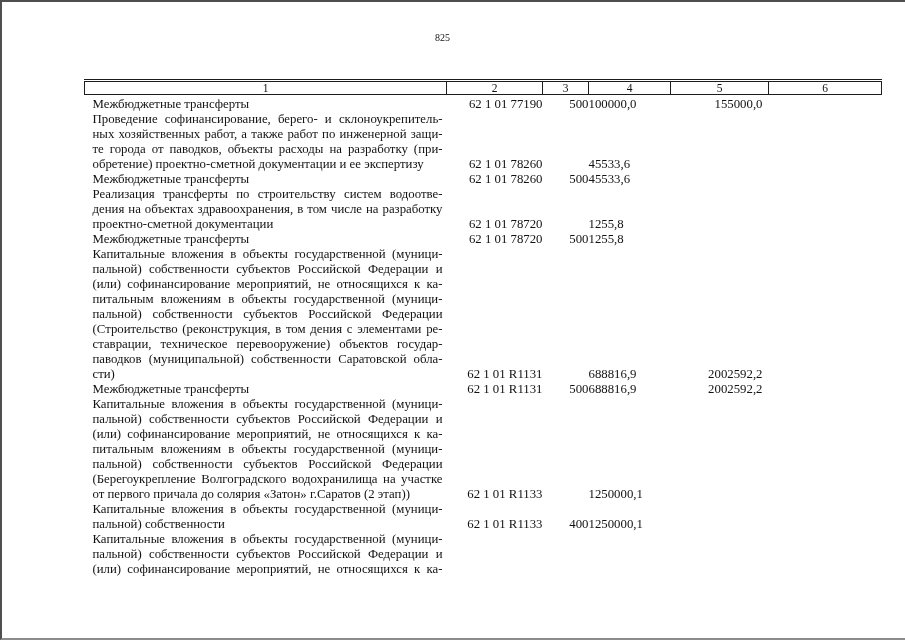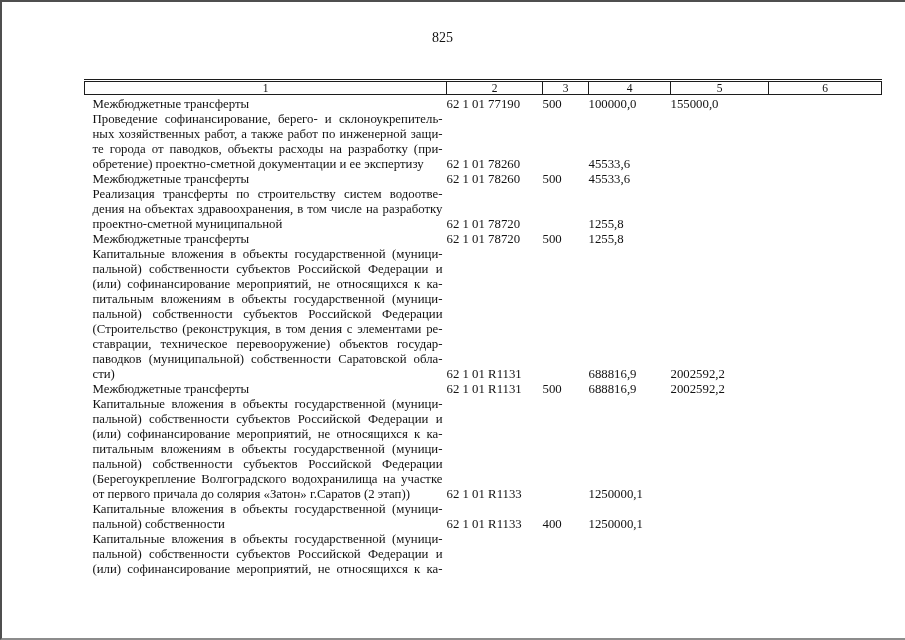--- a/index.html
+++ b/index.html
@@ -11,21 +11,21 @@
     border-left:2px solid #4f4f4f;
     border-top:2px solid #4f4f4f;
     border-bottom:2px solid #8c8c8c;
     font-family:"Liberation Serif", serif;
     color:#121212;
     overflow:hidden;
   }
   .page-number {
     position:absolute; top:29px; left:0;
     width:881px; text-align:center;
-    font-size:14px; line-height:14px;
+    font-size:10px; line-height:14px;
   }
   table.budget {
     position:absolute; left:82px; top:77px;
     width:797px;
     border-collapse:collapse;
     table-layout:fixed;
   }
   thead td {
     border:1px solid #1c1c1c;
     border-top:3px double #1c1c1c;
@@ -36,24 +36,24 @@
   }
   tbody td {
     padding:0;
     vertical-align:bottom;
     font-size:12.8px;
     line-height:15px;
     overflow:visible;
   }
   tbody tr:first-child td { padding-top:2px; }
   td.c1 { padding-left:8px; padding-right:4px;margin-top:48px; }
-  td.c2 { text-align:left;font-family:Liberation Serif, serif; }
-  td.c3 { text-align:left; }
+  td.c2 { text-align:right;font-family:Liberation Serif, serif; }
+  td.c3 { text-align:right; }
   td.c4 { text-align:left; padding-right:4px; }
-  td.c5 { padding-right:6px; }
+  td.c5 { text-align:right; padding-right:6px; }
   td.c6 { text-align:right; }
   .jline { text-align:justify; text-align-last:justify; white-space:nowrap; }
   .lline { text-align:left; white-space:nowrap; }
 </style>
 </head>
 <body>
 
 <div class="page">
   <div class="page-number">825</div>
 
@@ -107,21 +107,21 @@
           <td class="c2">62 1 01 78260</td>
           <td class="c3">500</td>
           <td class="c4">45533,6</td>
           <td class="c5"></td>
           <td class="c6"></td>
         </tr>
         <tr>
           <td class="c1">
             <div class="jline">Реализация трансферты по строительству систем водоотве-</div>
             <div class="jline">дения на объектах здравоохранения, в том числе на разработку</div>
-            <div class="lline">проектно-сметной муниципальной</div>
+            <div class="lline">проектно-сметной документации</div>
           </td>
           <td class="c2">62 1 01 78720</td>
           <td class="c3"></td>
           <td class="c4">1255,8</td>
           <td class="c5"></td>
           <td class="c6"></td>
         </tr>
         <tr>
           <td class="c1">
             <div class="lline">Межбюджетные трансферты</div>

